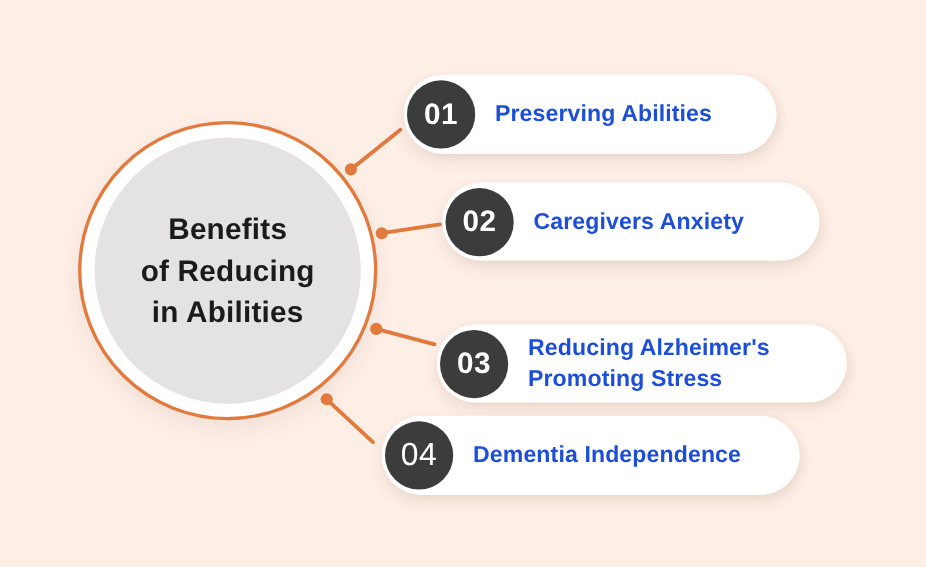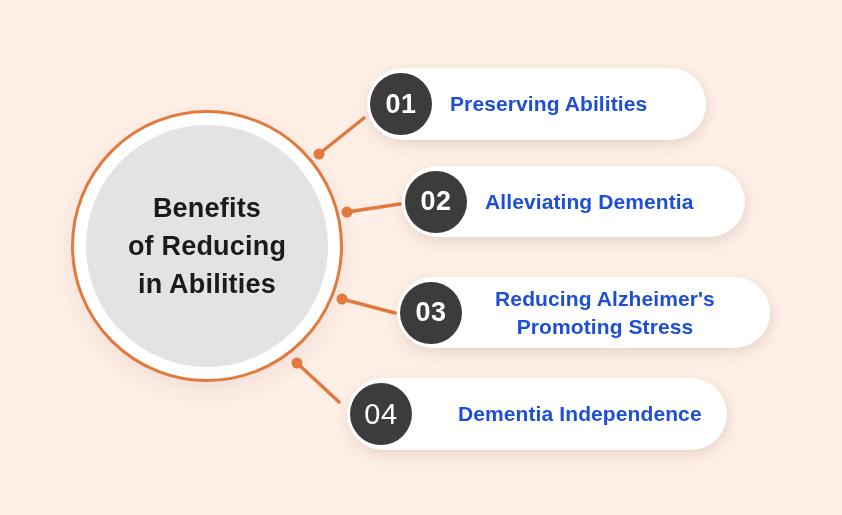--- a/index.html
+++ b/index.html
@@ -65,22 +65,22 @@
     border-radius: 40px;
     box-shadow: 0 6px 14px rgba(120, 80, 50, 0.10), 3px 2px 8px rgba(120, 80, 50, 0.05);
     display: flex;
     align-items: center;
     padding-right: 16px;
     box-sizing: border-box;
     z-index: 3;
   }
   .pill-1 { left: 367px; top: 68px;  width: 339px; height: 72px; }
   .pill-2 { left: 402px; top: 166px; width: 343px; height: 71px; }
-  .pill-3 { left: 397px; top: 277px; width: 373px; height: 71px; text-align: center; }
-  .pill-4 { left: 347px; top: 378px; width: 380px; height: 72px; gap: 28px; }
+  .pill-3 { left: 397px; top: 295px; width: 373px; height: 71px; }
+  .pill-4 { left: 347px; top: 378px; width: 380px; height: 72px; }
   .badge {
     flex: 0 0 auto;
     width: 62px;
     height: 62px;
     margin-left: 3px;
     border-radius: 50%;
     background: #3d3c3c;
     color: #ffffff;
     display: flex;
     align-items: center;
@@ -130,21 +130,21 @@
     </g>
   </svg>
 
   <div class="pill pill-1">
     <div class="badge">01</div>
     <div class="pill-label">Preserving Abilities</div>
   </div>
 
   <div class="pill pill-2">
     <div class="badge">02</div>
-    <div class="pill-label">Alleviating Dementia</div>
+    <div class="pill-label">Caregivers Anxiety</div>
   </div>
 
   <div class="pill pill-3">
     <div class="badge">03</div>
     <div class="pill-label">Reducing Alzheimer's Promoting Stress</div>
   </div>
 
   <div class="pill pill-4">
     <div class="badge light">04</div>
     <div class="pill-label">Dementia Independence</div>

